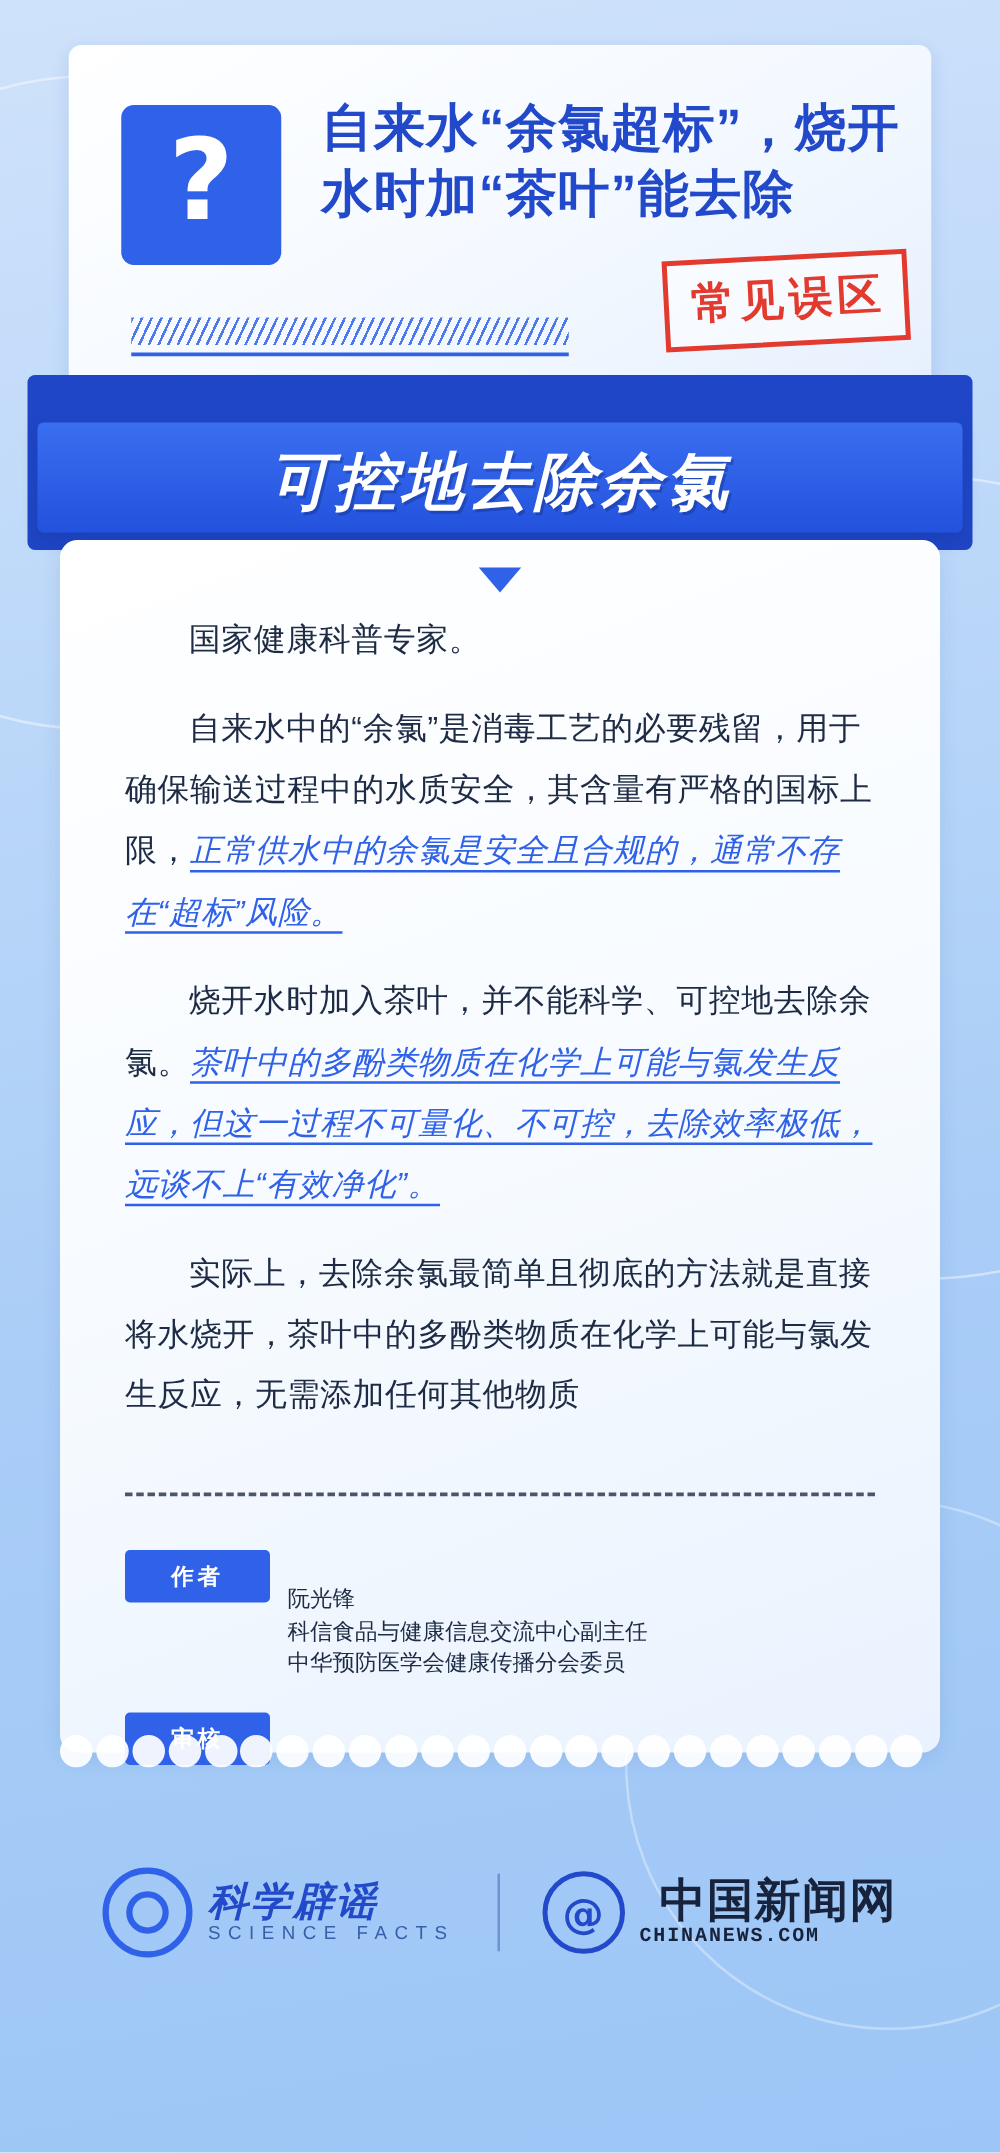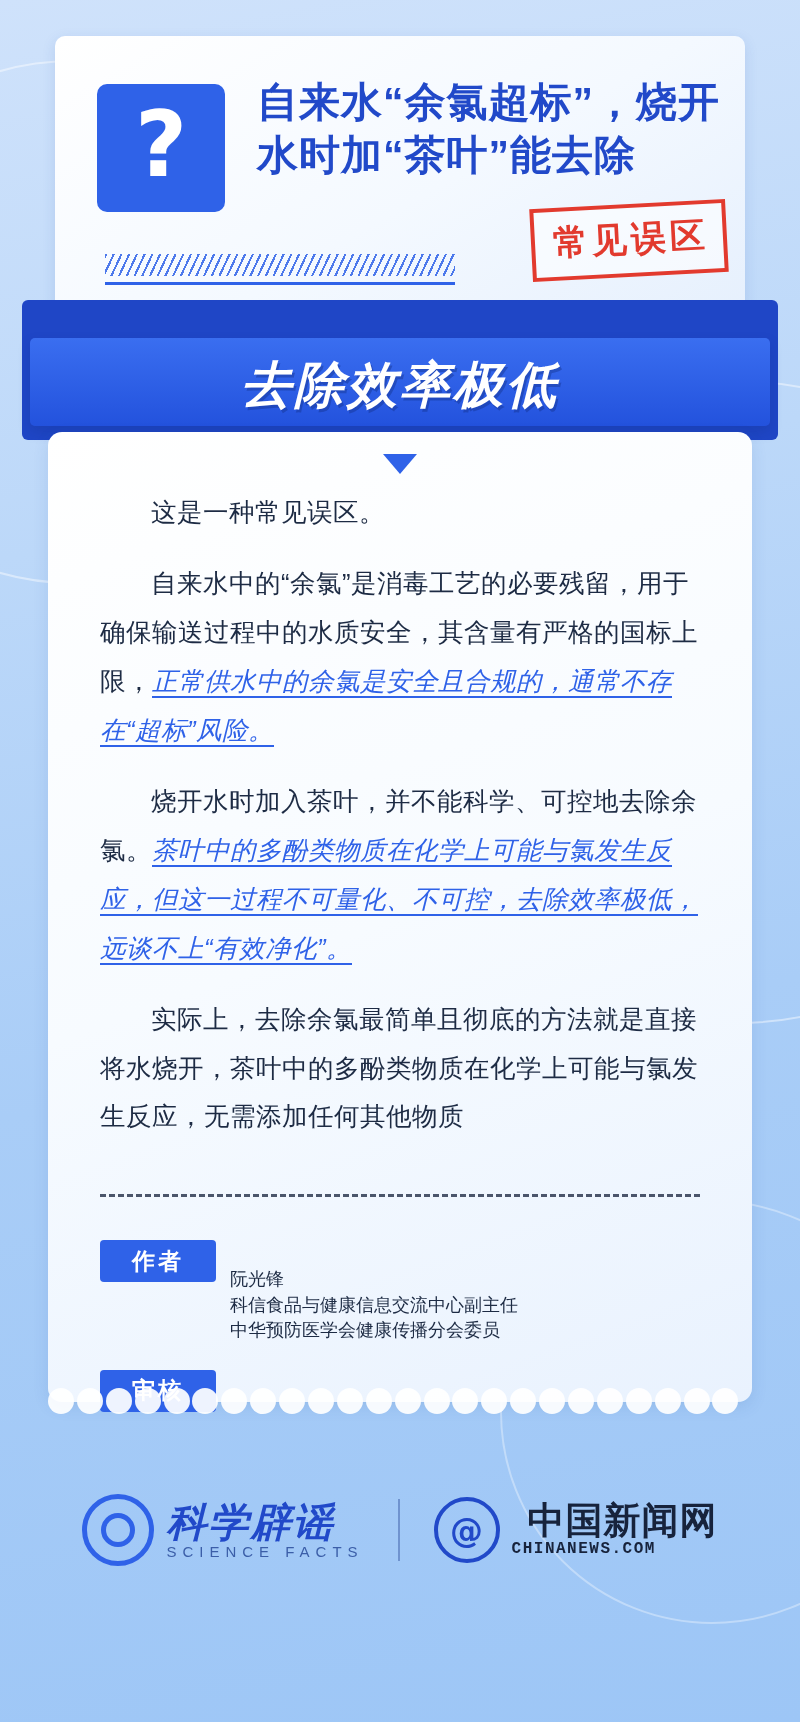--- a/index.html
+++ b/index.html
@@ -203,21 +203,21 @@
     display: flex;
     align-items: flex-start;
     margin-bottom: 8px;
   }
   .tag {
     flex: 0 0 auto;
     width: 116px;
     height: 42px;
     background: #2f62e8;
     color: #fff;
-    font-size: 23px;
+    font-size: 18px;
     font-weight: bold;
     letter-spacing: 3px;
     display: flex;
     align-items: center;
     justify-content: center;
     border-radius: 4px;
     margin-right: 14px;
     margin-top: 18px;
   }
   .credit-lines {
@@ -271,21 +271,21 @@
   }
   .logo-left .dial:before {
     content: "";
     position: absolute;
     left: 14px; top: 14px;
     width: 24px; height: 24px;
     border-radius: 50%;
     border: 5px solid #2f62e8;
   }
   .logo-left .txt .cn {
-    font-size: 40px;
+    font-size: 32px;
     font-weight: bold;
     color: #2149c9;
     letter-spacing: 2px;
     font-style: italic;
     line-height: 1.05;
   }
   .logo-left .txt .en {
     font-size: 15px;
     color: #3b5ea8;
     letter-spacing: 6px;
@@ -343,29 +343,29 @@
   </div>
   <div class="headline">自来水“余氯超标”，烧开水时加“茶叶”能去除</div>
   <div class="hatch"></div>
   <div class="hatch-line"></div>
   <div class="stamp">常见误区</div>
 </div>
 
 <div class="banner-wrap">
   <div class="banner-shadow"></div>
   <div class="banner">
-    <div class="banner-title">去除效率极低</div>
+    <div class="banner-title">可控地去除余氯</div>
   </div>
 </div>
 
 <div class="body-card">
   <div class="arrow-down"></div>
 
   <div class="content">
-    <p>这是一种常见误区。</p>
+    <p>国家健康科普专家。</p>
     <p><span>自来水中的“余氯”是消毒工艺的必要残留，用于确保输送过程中的水质安全，其含量有严格的国标上限，</span><span class="hl">正常供水中的余氯是安全且合规的，通常不存在“超标”风险。</span></p>
     <p><span>烧开水时加入茶叶，并不能科学、可控地去除余氯。</span><span class="hl">茶叶中的多酚类物质在化学上可能与氯发生反应，但这一过程不可量化、不可控，去除效率极低，远谈不上“有效净化”。</span></p>
     <p>实际上，去除余氯最简单且彻底的方法就是直接将水烧开，茶叶中的多酚类物质在化学上可能与氯发生反应，无需添加任何其他物质</p>
   </div>
 
   <div class="dashed"></div>
 
   <div class="credits">
     <div class="credit-row">
       <div class="tag">作者</div>

